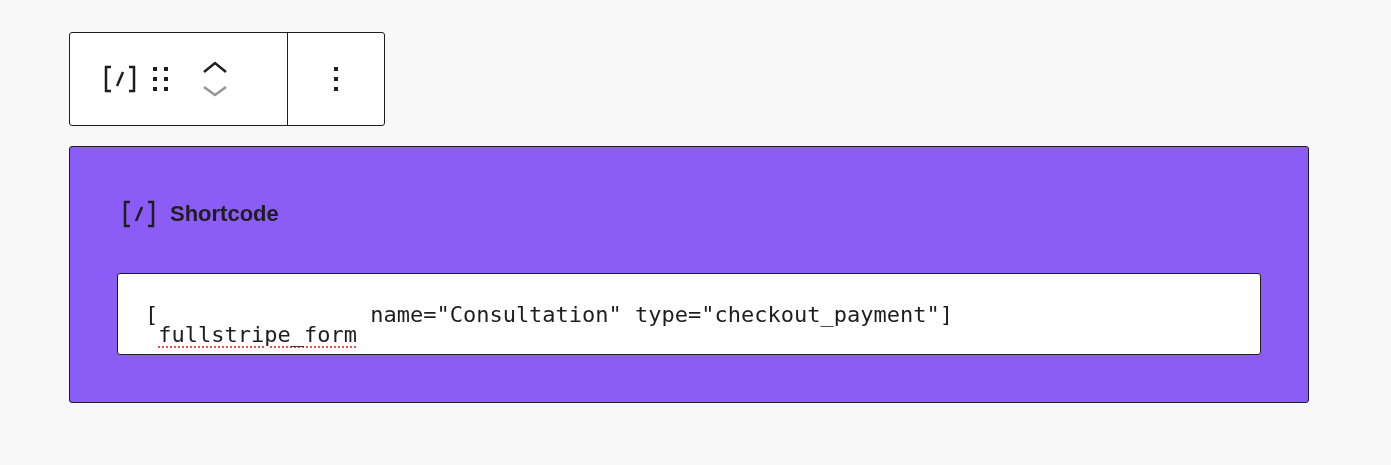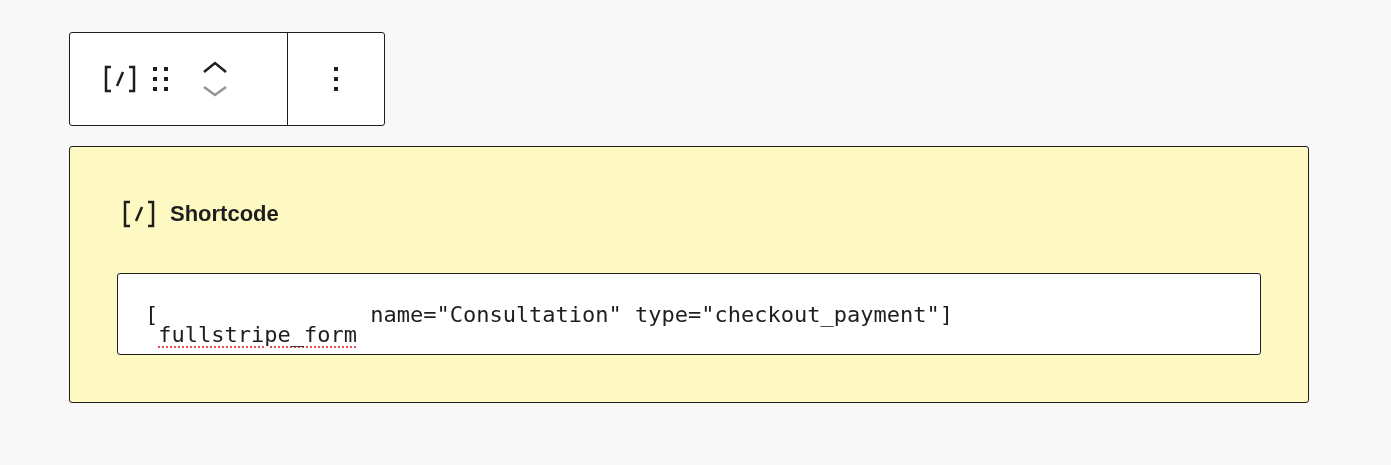--- a/index.html
+++ b/index.html
@@ -15,21 +15,21 @@
   .tb-group { display: flex; align-items: center; height: 100%; }
   .tb-group.main { width: 218px; border-right: 1.5px solid #1e1e1e; box-sizing: border-box; padding-left: 28px; }
   .tb-group.more { flex: 1; justify-content: center; }
   .tb-btn { display: flex; align-items: center; justify-content: center; cursor: pointer; }
   .block-icon-btn { width: 44px; height: 48px; }
   .drag-btn { width: 24px; height: 48px; margin-left: 8px; }
   .mover { display: flex; flex-direction: column; margin-left: 26px; width: 30px; }
   .mover .tb-btn { height: 24px; }
   .block {
     position: absolute; left: 69px; top: 146px; width: 1240px; height: 257px;
-    border: 1.5px solid #1e1e1e; border-radius: 3px; background: #fef9c3; box-sizing: border-box;
+    border: 1.5px solid #1e1e1e; border-radius: 3px; background: #8b5cf6; box-sizing: border-box;
   }
   .block-label {
     position: absolute; left: 52px; top: 52px; display: flex; align-items: center;
     font-size: 22px; font-weight: 700;
   }
   .block-label svg { margin-right: 14px; }
   .sc-input {
     position: absolute; left: 47px; top: 126px; width: 1144px; height: 82px;
     border: 1.5px solid #1e1e1e; border-radius: 3px; box-sizing: border-box;
     font-family: "DejaVu Sans Mono", monospace; font-size: 22px; color: #1e1e1e;

